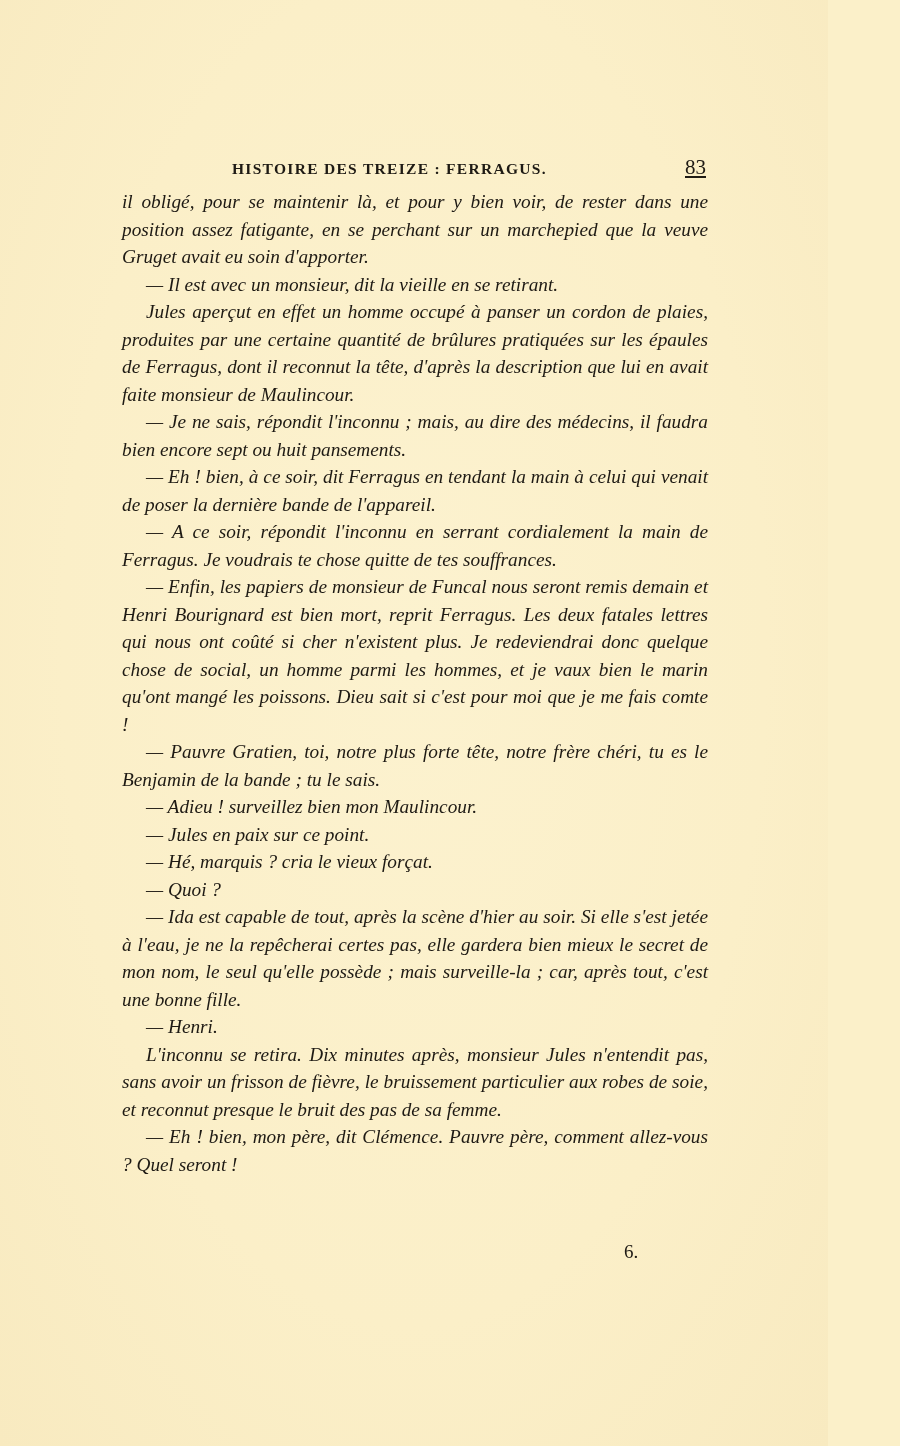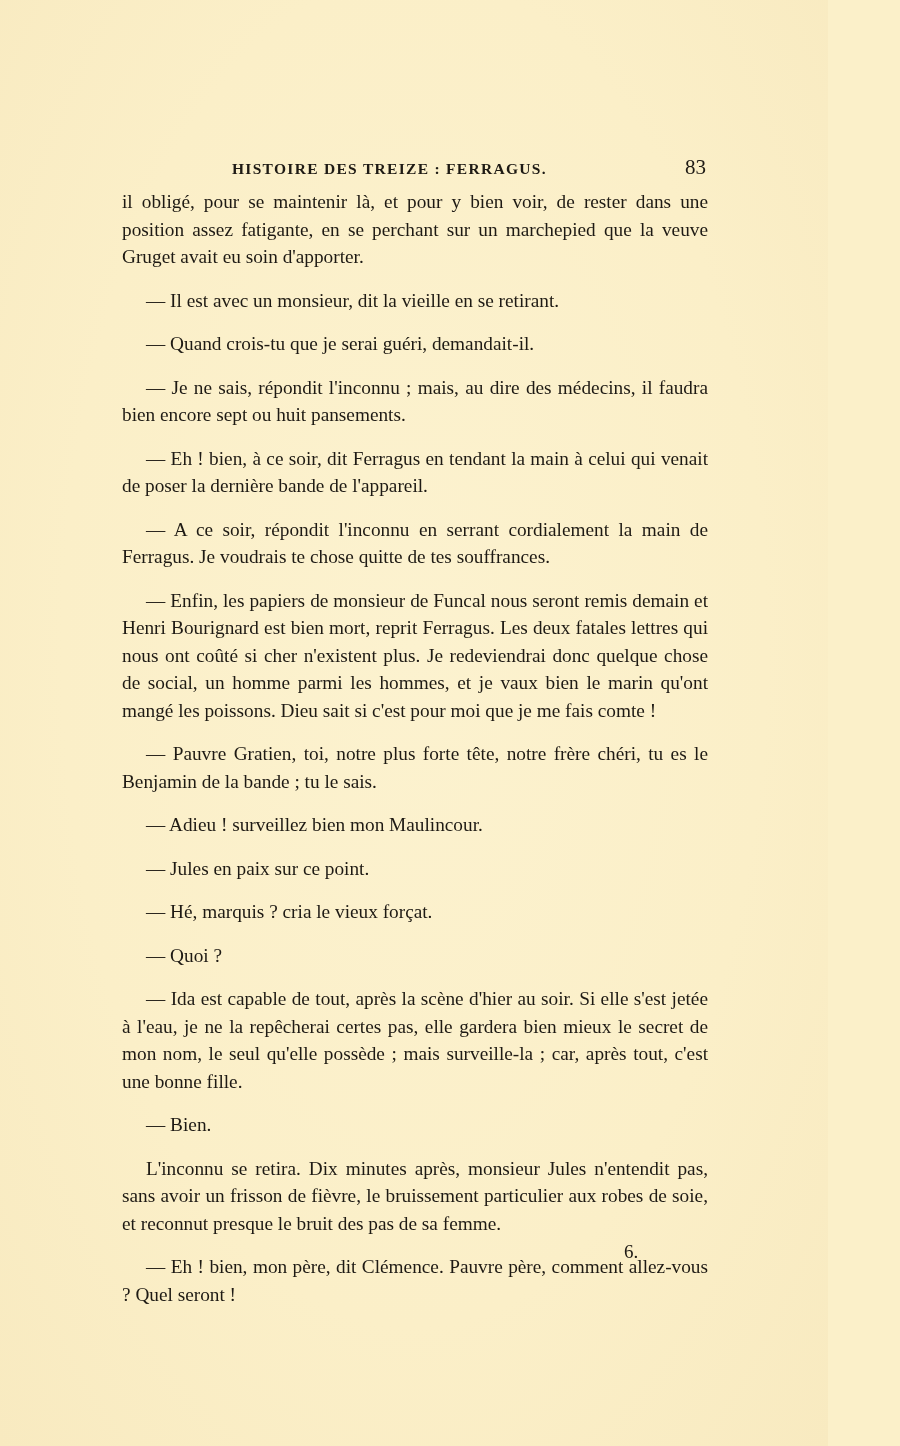--- a/index.html
+++ b/index.html
@@ -34,65 +34,67 @@
       top: 2px;
       font-size: 15.5px;
       font-weight: bold;
       letter-spacing: 1.3px;
     }
     .page-number {
       position: absolute;
       right: 2px;
       top: -3px;
       font-size: 21px;
+      text-decoration: underline;
     }
     .body-text {
       position: absolute;
       left: 122px;
       top: 188px;
       width: 586px;
       font-size: 19.3px;
       line-height: 27.5px;
+      font-style: italic;
     }
     .p {
       margin: 0;
       text-align: justify;
       text-align-last: left;
     }
     .p.indent { text-indent: 24px; }
-    .p.gap { margin-top: 16px; }
+    .p.gap { margin-top: 0; }
     .signature {
       position: absolute;
       left: 624px;
       top: 1241px;
       font-size: 19px;
     }
   </style>
 </head>
 <body>
 
 <div class="page">
   <div class="header">
     <span class="running-title">HISTOIRE DES TREIZE : FERRAGUS.</span>
     <span class="page-number">83</span>
   </div>
 
   <div class="body-text">
     <p class="p">il obligé, pour se maintenir là, et pour y bien voir, de rester dans une position assez fatigante, en se perchant sur un marchepied que la veuve Gruget avait eu soin d'apporter.</p>
     <p class="p indent gap">— Il est avec un monsieur, dit la vieille en se retirant.</p>
-    <p class="p indent gap">— Quand crois-tu que je serai guéri, demandait-il.</p>
+    <p class="p indent gap">Jules aperçut en effet un homme occupé à panser un cordon de plaies, produites par une certaine quantité de brûlures pratiquées sur les épaules de Ferragus, dont il reconnut la tête, d'après la description que lui en avait faite monsieur de Maulincour.</p>
     <p class="p indent gap">— Je ne sais, répondit l'inconnu ; mais, au dire des médecins, il faudra bien encore sept ou huit pansements.</p>
     <p class="p indent gap">— Eh ! bien, à ce soir, dit Ferragus en tendant la main à celui qui venait de poser la dernière bande de l'appareil.</p>
     <p class="p indent gap">— A ce soir, répondit l'inconnu en serrant cordialement la main de Ferragus. Je voudrais te chose quitte de tes souffrances.</p>
     <p class="p indent gap">— Enfin, les papiers de monsieur de Funcal nous seront remis demain et Henri Bourignard est bien mort, reprit Ferragus. Les deux fatales lettres qui nous ont coûté si cher n'existent plus. Je redeviendrai donc quelque chose de social, un homme parmi les hommes, et je vaux bien le marin qu'ont mangé les poissons. Dieu sait si c'est pour moi que je me fais comte !</p>
     <p class="p indent gap">— Pauvre Gratien, toi, notre plus forte tête, notre frère chéri, tu es le Benjamin de la bande ; tu le sais.</p>
     <p class="p indent gap">— Adieu ! surveillez bien mon Maulincour.</p>
     <p class="p indent gap">— Jules en paix sur ce point.</p>
     <p class="p indent gap">— Hé, marquis ? cria le vieux forçat.</p>
     <p class="p indent gap">— Quoi ?</p>
     <p class="p indent gap">— Ida est capable de tout, après la scène d'hier au soir. Si elle s'est jetée à l'eau, je ne la repêcherai certes pas, elle gardera bien mieux le secret de mon nom, le seul qu'elle possède ; mais surveille-la ; car, après tout, c'est une bonne fille.</p>
-    <p class="p indent gap">— Bien.</p>
+    <p class="p indent gap">— Henri.</p>
     <p class="p indent gap">L'inconnu se retira. Dix minutes après, monsieur Jules n'entendit pas, sans avoir un frisson de fièvre, le bruissement particulier aux robes de soie, et reconnut presque le bruit des pas de sa femme.</p>
     <p class="p indent gap">— Eh ! bien, mon père, dit Clémence. Pauvre père, comment allez-vous ? Quel seront !</p>
   </div>
 
   <div class="signature">6.</div>
 </div>
 
 </body></html>

